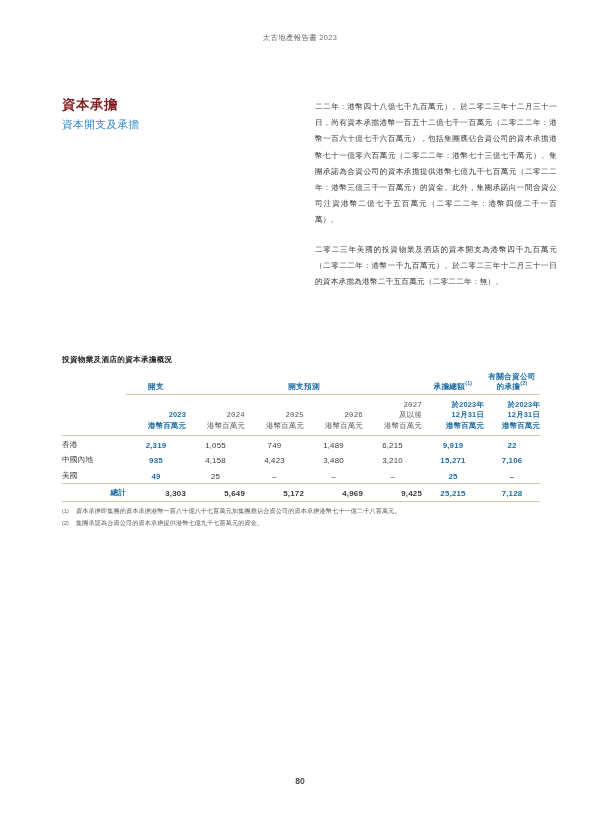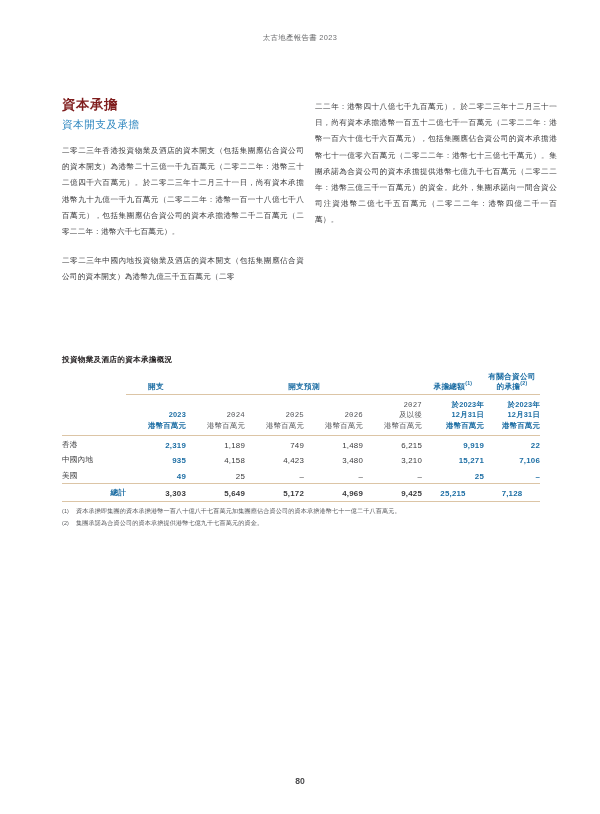--- a/index.html
+++ b/index.html
@@ -125,21 +125,21 @@
   .head-row th.plain {
     color: #55565a;
     font-family: Liberation Mono, monospace;
   }
   .row-label {
     text-align: left !important;
   }
 
   .data-row td {
     padding: 2.6px 0;
-    text-align: right;
+    text-align: center;
     font-size: 7.9px;
     letter-spacing: 0.2px;
     white-space: nowrap;
   }
   .data-row td.lbl {
     text-align: left;
     font-size: 7.6px;
     color: #3a3a3c;
   }
   .data-row td.hl {
@@ -215,27 +215,24 @@
 </head>
 <body>
 
 <div class="page">
 
   <div class="running-header">太古地產報告書 2023</div>
 
   <div class="section-title">資本承擔</div>
   <div class="section-subtitle">資本開支及承擔</div>
 
-  <div class="col col-left">
-    <p>二零二三年香港投資物業及酒店的資本開支（包括集團應佔合資公司的資本開支）為港幣二十三億一千九百萬元（二零二二年：港幣三十二億四千六百萬元）。於二零二三年十二月三十一日，尚有資本承擔港幣九十九億一千九百萬元（二零二二年：港幣一百一十八億七千八百萬元），包括集團應佔合資公司的資本承擔港幣二千二百萬元（二零二二年：港幣六千七百萬元）。</p>
-    <p>二零二三年中國內地投資物業及酒店的資本開支（包括集團應佔合資公司的資本開支）為港幣九億三千五百萬元（二零</p>
-  </div>
 
   <div class="col col-right">
     <p>二二年：港幣四十八億七千九百萬元）。於二零二三年十二月三十一日，尚有資本承擔港幣一百五十二億七千一百萬元（二零二二年：港幣一百六十億七千六百萬元），包括集團應佔合資公司的資本承擔港幣七十一億零六百萬元（二零二二年：港幣七十三億七千萬元）。集團承諾為合資公司的資本承擔提供港幣七億九千七百萬元（二零二二年：港幣三億三千一百萬元）的資金。此外，集團承諾向一間合資公司注資港幣二億七千五百萬元（二零二二年：港幣四億二千一百萬）。</p>
+    <p>二零二三年美國的投資物業及酒店的資本開支為港幣四千九百萬元（二零二二年：港幣一千九百萬元）。於二零二三年十二月三十一日的資本承擔為港幣二千五百萬元（二零二二年：無）。</p>
   </div>
 
   <div class="table-caption">投資物業及酒店的資本承擔概況</div>
 
   <table class="cap-table">
     <colgroup>
       <col style="width:64px">
       <col style="width:60px">
       <col style="width:59px">
       <col style="width:59px">
@@ -297,21 +294,21 @@
         <td></td>
         <td></td>
         <td></td>
         <td></td>
         <td></td>
         <td></td>
       </tr>
       <tr class="data-row first-data">
         <td class="lbl">香港</td>
         <td class="hl">2,319</td>
-        <td>1,189</td>
+        <td>1,055</td>
         <td>749</td>
         <td>1,489</td>
         <td>6,215</td>
         <td class="hl">9,919</td>
         <td class="hl">22</td>
       </tr>
       <tr class="data-row">
         <td class="lbl">中國內地</td>
         <td class="hl">935</td>
         <td>4,158</td>

